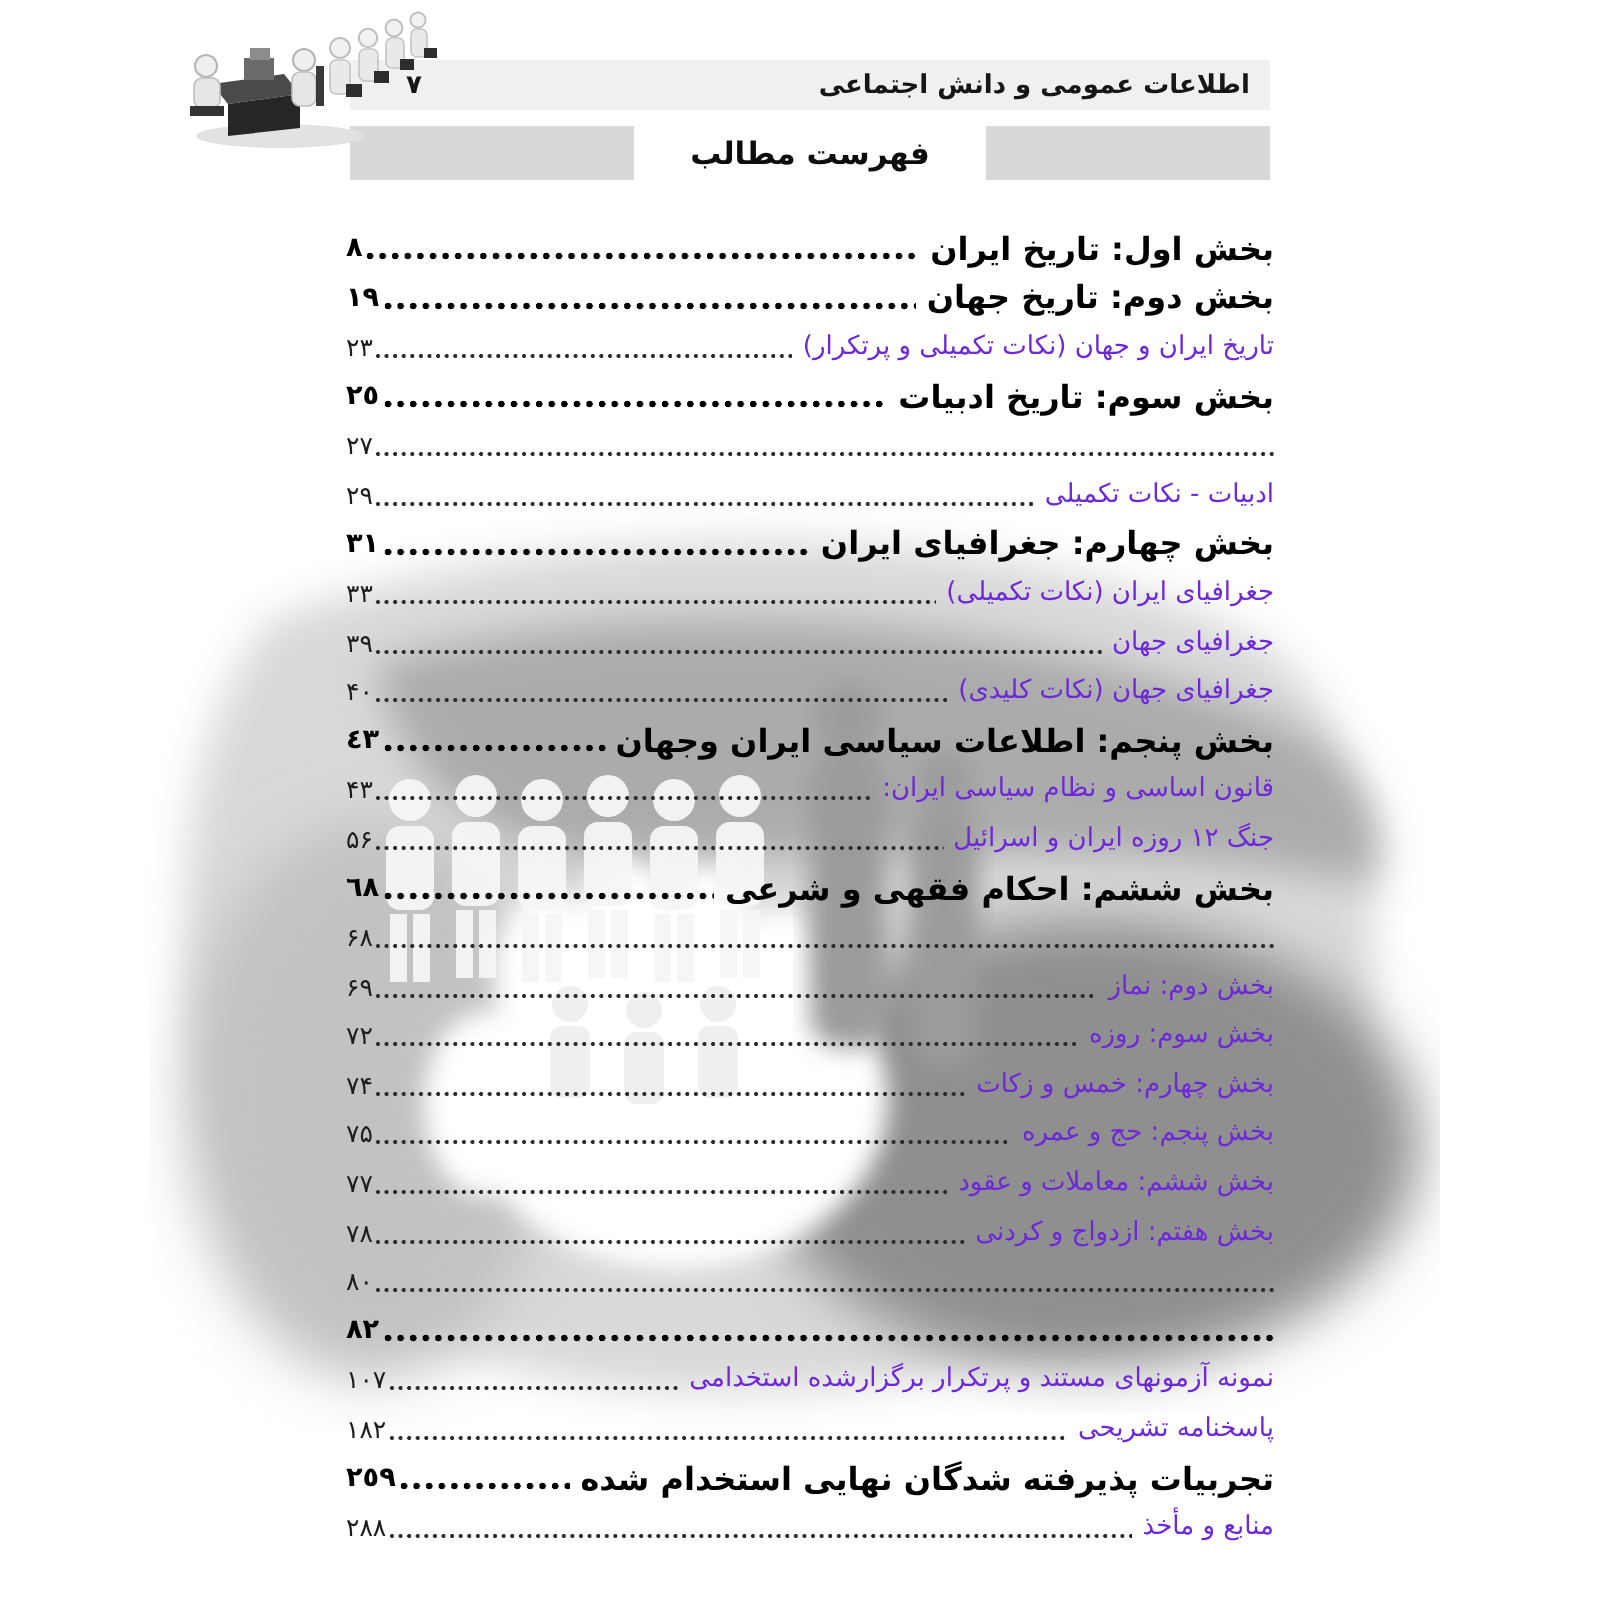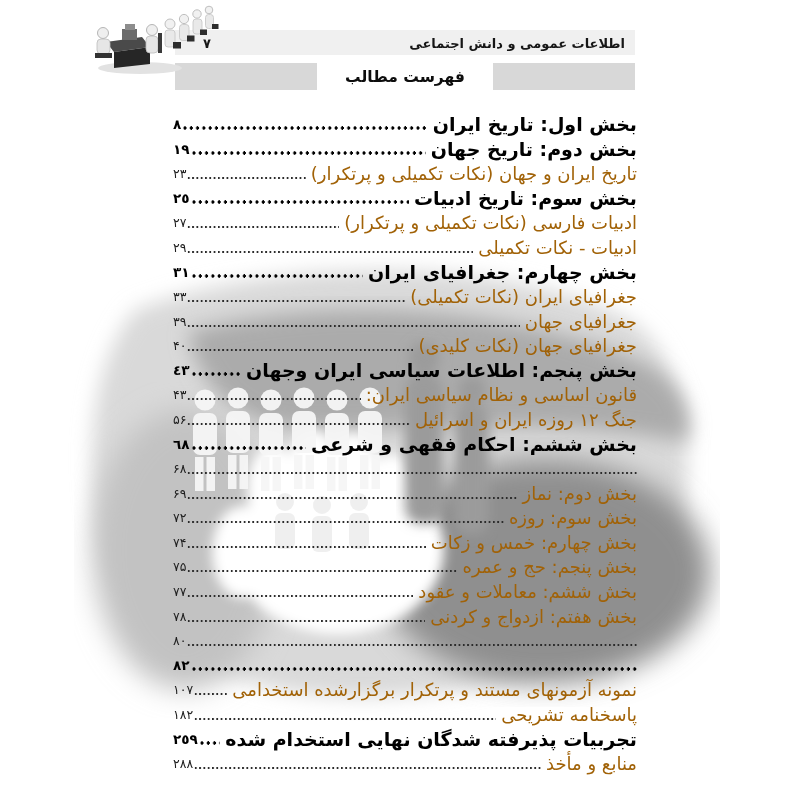--- a/index.html
+++ b/index.html
@@ -33,32 +33,32 @@
     background:#ffffff;height:100%;display:flex;align-items:center;
     padding:0 28px;box-sizing:border-box;
   }
   .ribbon-title{font-weight:bold;font-size:15.5px;direction:rtl;white-space:nowrap;color:#0d0d0d;}
   
   .toc{
     position:absolute;left:173px;top:112px;width:464px;z-index:2;direction:rtl;
   }
   .toc-row{display:flex;align-items:center;height:24.6px;}
   .toc-label{
-    white-space:nowrap;font-size:18px;color:#a16207;margin-left:5px;flex:0 0 auto;
+    white-space:nowrap;font-size:13px;color:#6d28d9;margin-left:5px;flex:0 0 auto;
   }
   .toc-page{
     font-size:12.5px;color:#1d1d1d;flex:0 0 auto;margin-right:1px;
     direction:ltr;white-space:nowrap;
   }
   .leader{
     flex:1 1 auto;height:4px;align-self:center;margin-top:9px;min-width:12px;
     background-image:radial-gradient(circle at 2px 2px,#2b2b2b 0.9px,transparent 1.15px);
     background-size:4.3px 4px;background-repeat:repeat-x;background-position:left center;
   }
-  .toc-row.bold .toc-label{font-weight:bold;font-size:19px;color:#000;}
+  .toc-row.bold .toc-label{font-weight:bold;font-size:16px;color:#000;}
   .toc-row.bold .toc-page{font-weight:bold;font-size:13.6px;color:#000;}
   .toc-row.bold .leader{
     height:6px;margin-top:8px;
     background-image:radial-gradient(circle at 3px 3px,#000 1.55px,transparent 1.8px);
     background-size:6.3px 6px;
   }
 </style>
 </head>
 <body>
 
@@ -222,21 +222,20 @@
         <span class="toc-label">تاریخ ایران و جهان (نکات تکمیلی و پرتکرار)</span>
         <span class="leader"></span>
         <span class="toc-page">۲۳</span>
       </div>
       <div class="toc-row bold">
         <span class="toc-label">بخش سوم: تاریخ ادبیات</span>
         <span class="leader"></span>
         <span class="toc-page">٢٥</span>
       </div>
       <div class="toc-row">
-        <span class="toc-label">ادبیات فارسی (نکات تکمیلی و پرتکرار)</span>
         <span class="leader"></span>
         <span class="toc-page">۲۷</span>
       </div>
       <div class="toc-row">
         <span class="toc-label">ادبیات - نکات تکمیلی</span>
         <span class="leader"></span>
         <span class="toc-page">۲۹</span>
       </div>
       <div class="toc-row bold">
         <span class="toc-label">بخش چهارم: جغرافیای ایران</span>

